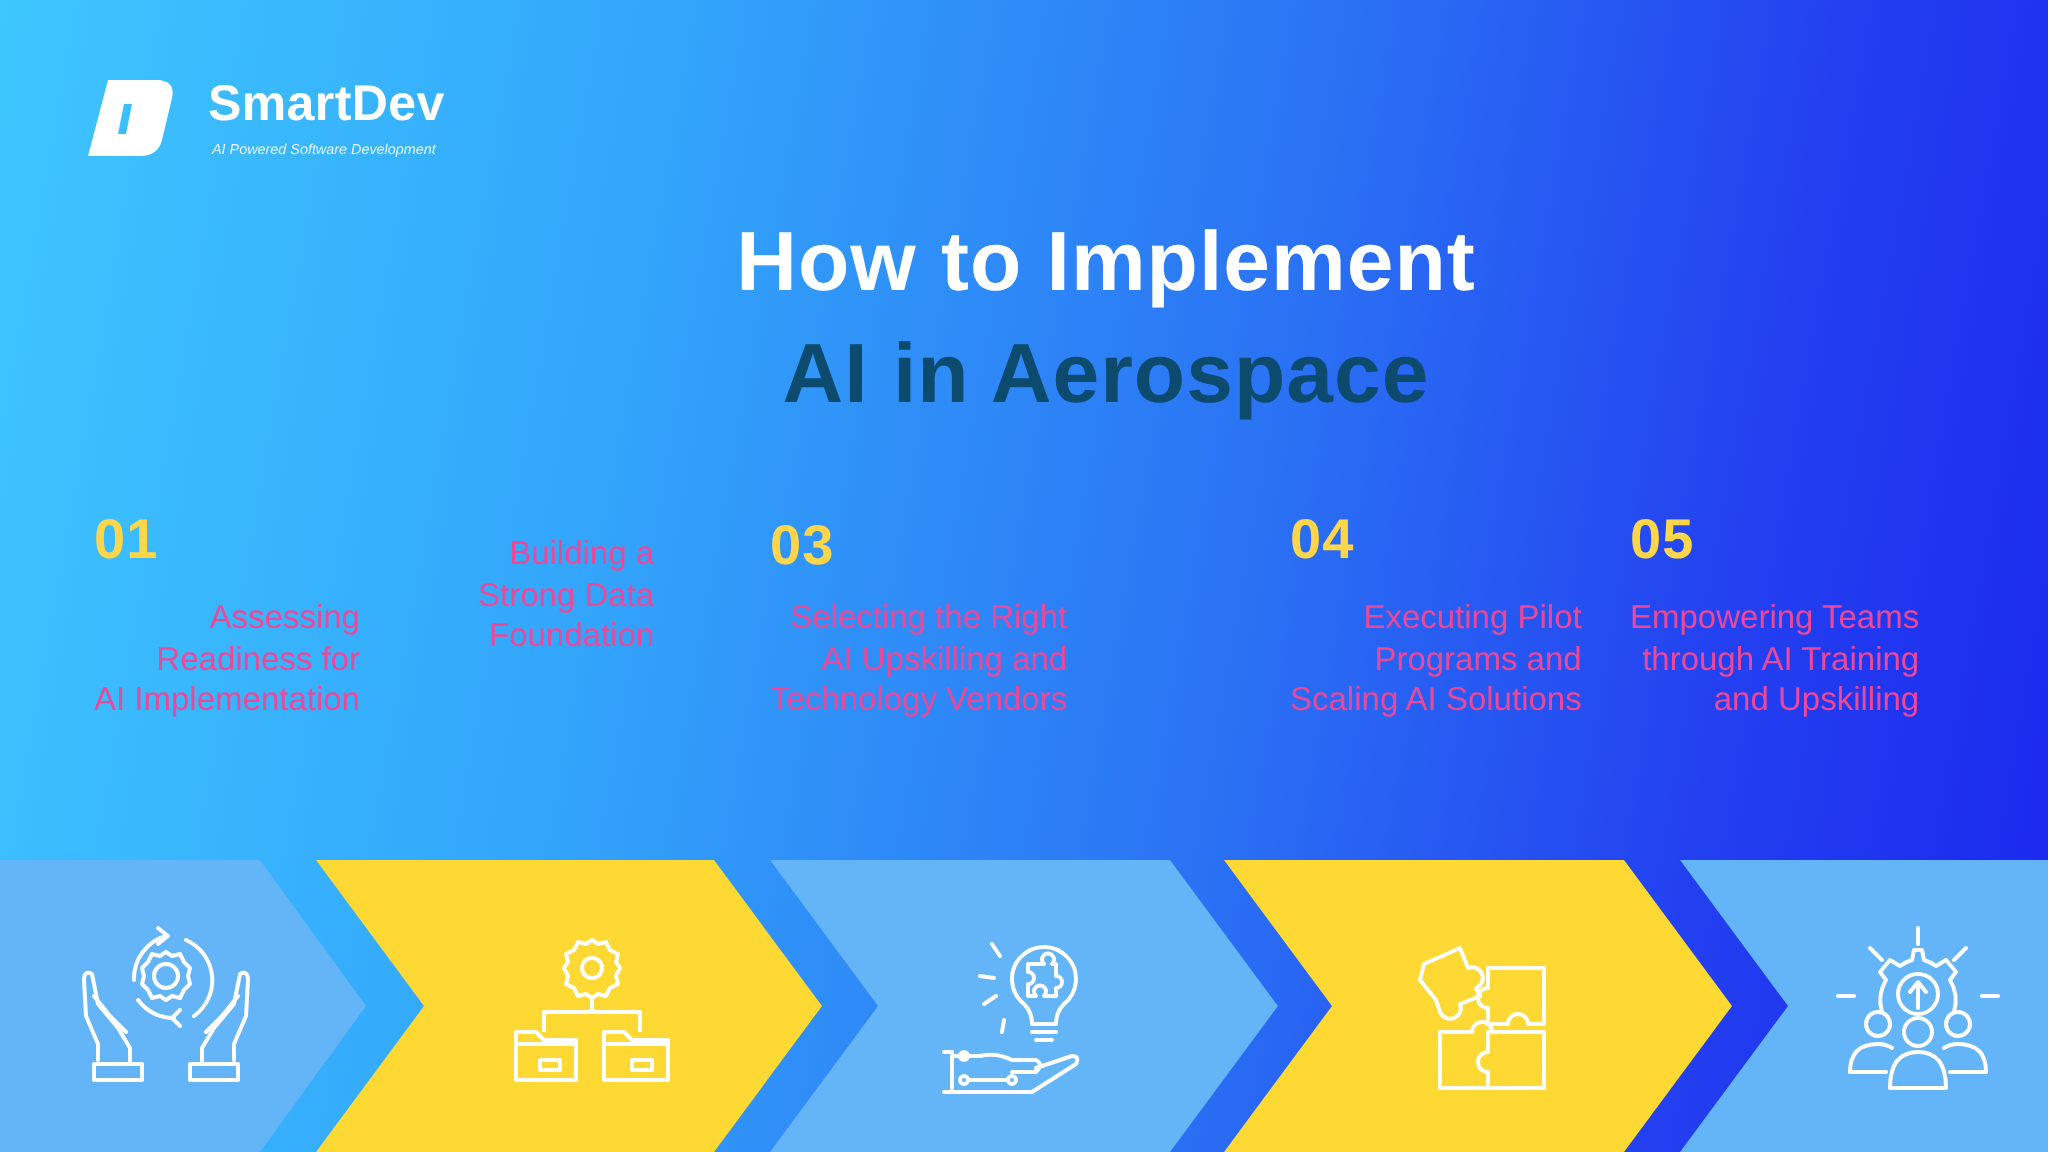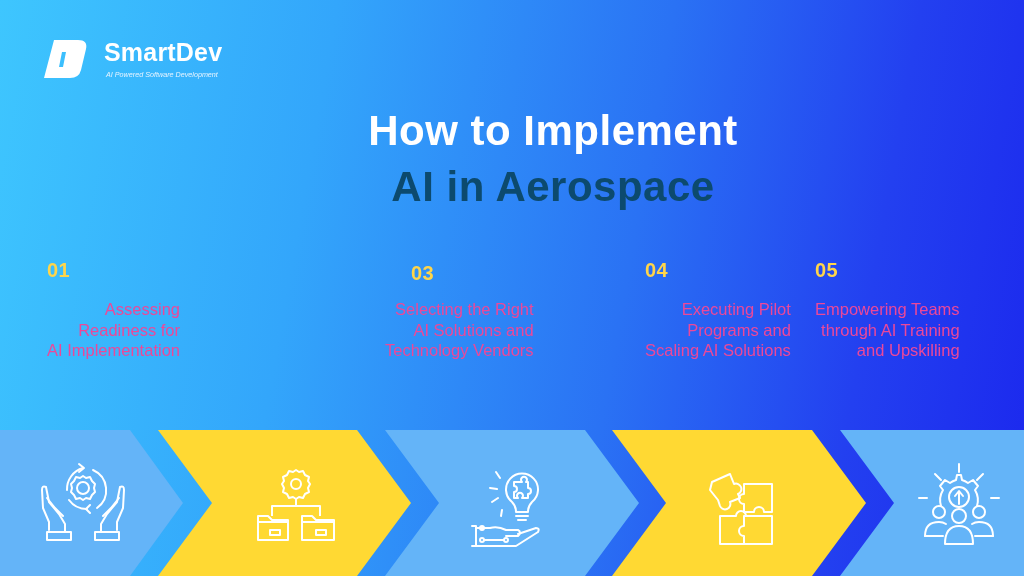--- a/index.html
+++ b/index.html
@@ -8,21 +8,21 @@
     background: linear-gradient(100deg, #3ec6fe 0%, #33a6fb 30%, #2a72f4 60%, #2340f0 82%, #1b27ee 100%);
   }
   .logo { position:absolute; left:44px; top:38px; width:210px; height:45px; }
   .logo-mark { position:absolute; left:0; top:2px; width:44px; height:38px; }
   .logo-name { position:absolute; left:60px; top:0px; color:#fff; font-size:25px; font-weight:600; letter-spacing:0.2px; font-family:"Liberation Sans", sans-serif;}
   .logo-tag { position:absolute; left:62px; top:32px; color:#e6f4ff; font-size:7.2px; font-style:italic; font-family:"Liberation Sans", sans-serif; white-space:nowrap;}
   .title { position:absolute; left:8px; width:1024px; text-align:center; font-family:"Liberation Sans", sans-serif; font-weight:700; font-size:42px; line-height:50px; letter-spacing:0.5px;padding-left:33px;}
   .title.l1 { top:106px; color:#ffffff; }
   .title.l2 { top:162px; color:#0c4a6e; }
   .step { position:absolute; top:254px; color:#fff; font-family:"Liberation Sans", sans-serif; }
-  .step .num { color:#ffd54a; font-size:20px; font-weight:700; line-height:32px; letter-spacing:0.5px;}
+  .step .num { color:#ffd54a; font-size:28px; font-weight:700; line-height:32px; letter-spacing:0.5px;}
   .step .desc { margin-top:13px; font-size:16.5px; line-height:20.5px; color:#ec4899; white-space:pre-line;text-align:right; }
   .strip { position:absolute; left:0; top:430px; width:1024px; height:146px; }
   .icon { position:absolute; top:460px; width:92px; height:92px; }
 </style>
 </head>
 <body>
 
 <div class="logo">
   <svg class="logo-mark" viewBox="0 0 44 38">
     <path d="M10 0 H34 Q44 0 42 9 L37 30 Q35 38 26 38 H0 Z M18 12 L15 27 H19 L22 12 Z" fill="#fff" fill-rule="evenodd"></path>
@@ -34,25 +34,28 @@
 <div class="title l1">How to Implement</div>
 <div class="title l2">AI in Aerospace</div>
 
 <div class="step" style="left:47px;">
   <div class="num">01</div>
   <div class="desc">Assessing
 Readiness for
 AI Implementation</div>
 </div>
 <div class="step" style="left:239px;">
+  <div class="desc">Building a
+Strong Data
+Foundation</div>
 </div>
 <div class="step" style="left:385px;">
-  <div class="num" style="margin-top:3px;margin-left:26px;">03</div>
+  <div class="num" style="margin-top:3px;">03</div>
   <div class="desc" style="margin-top:10px;">Selecting the Right
-AI Solutions and
+AI Upskilling and
 Technology Vendors</div>
 </div>
 <div class="step" style="left:609px;margin-left:36px;">
   <div class="num">04</div>
   <div class="desc">Executing Pilot
 Programs and
 Scaling AI Solutions</div>
 </div>
 <div class="step" style="left:815px;">
   <div class="num">05</div>

